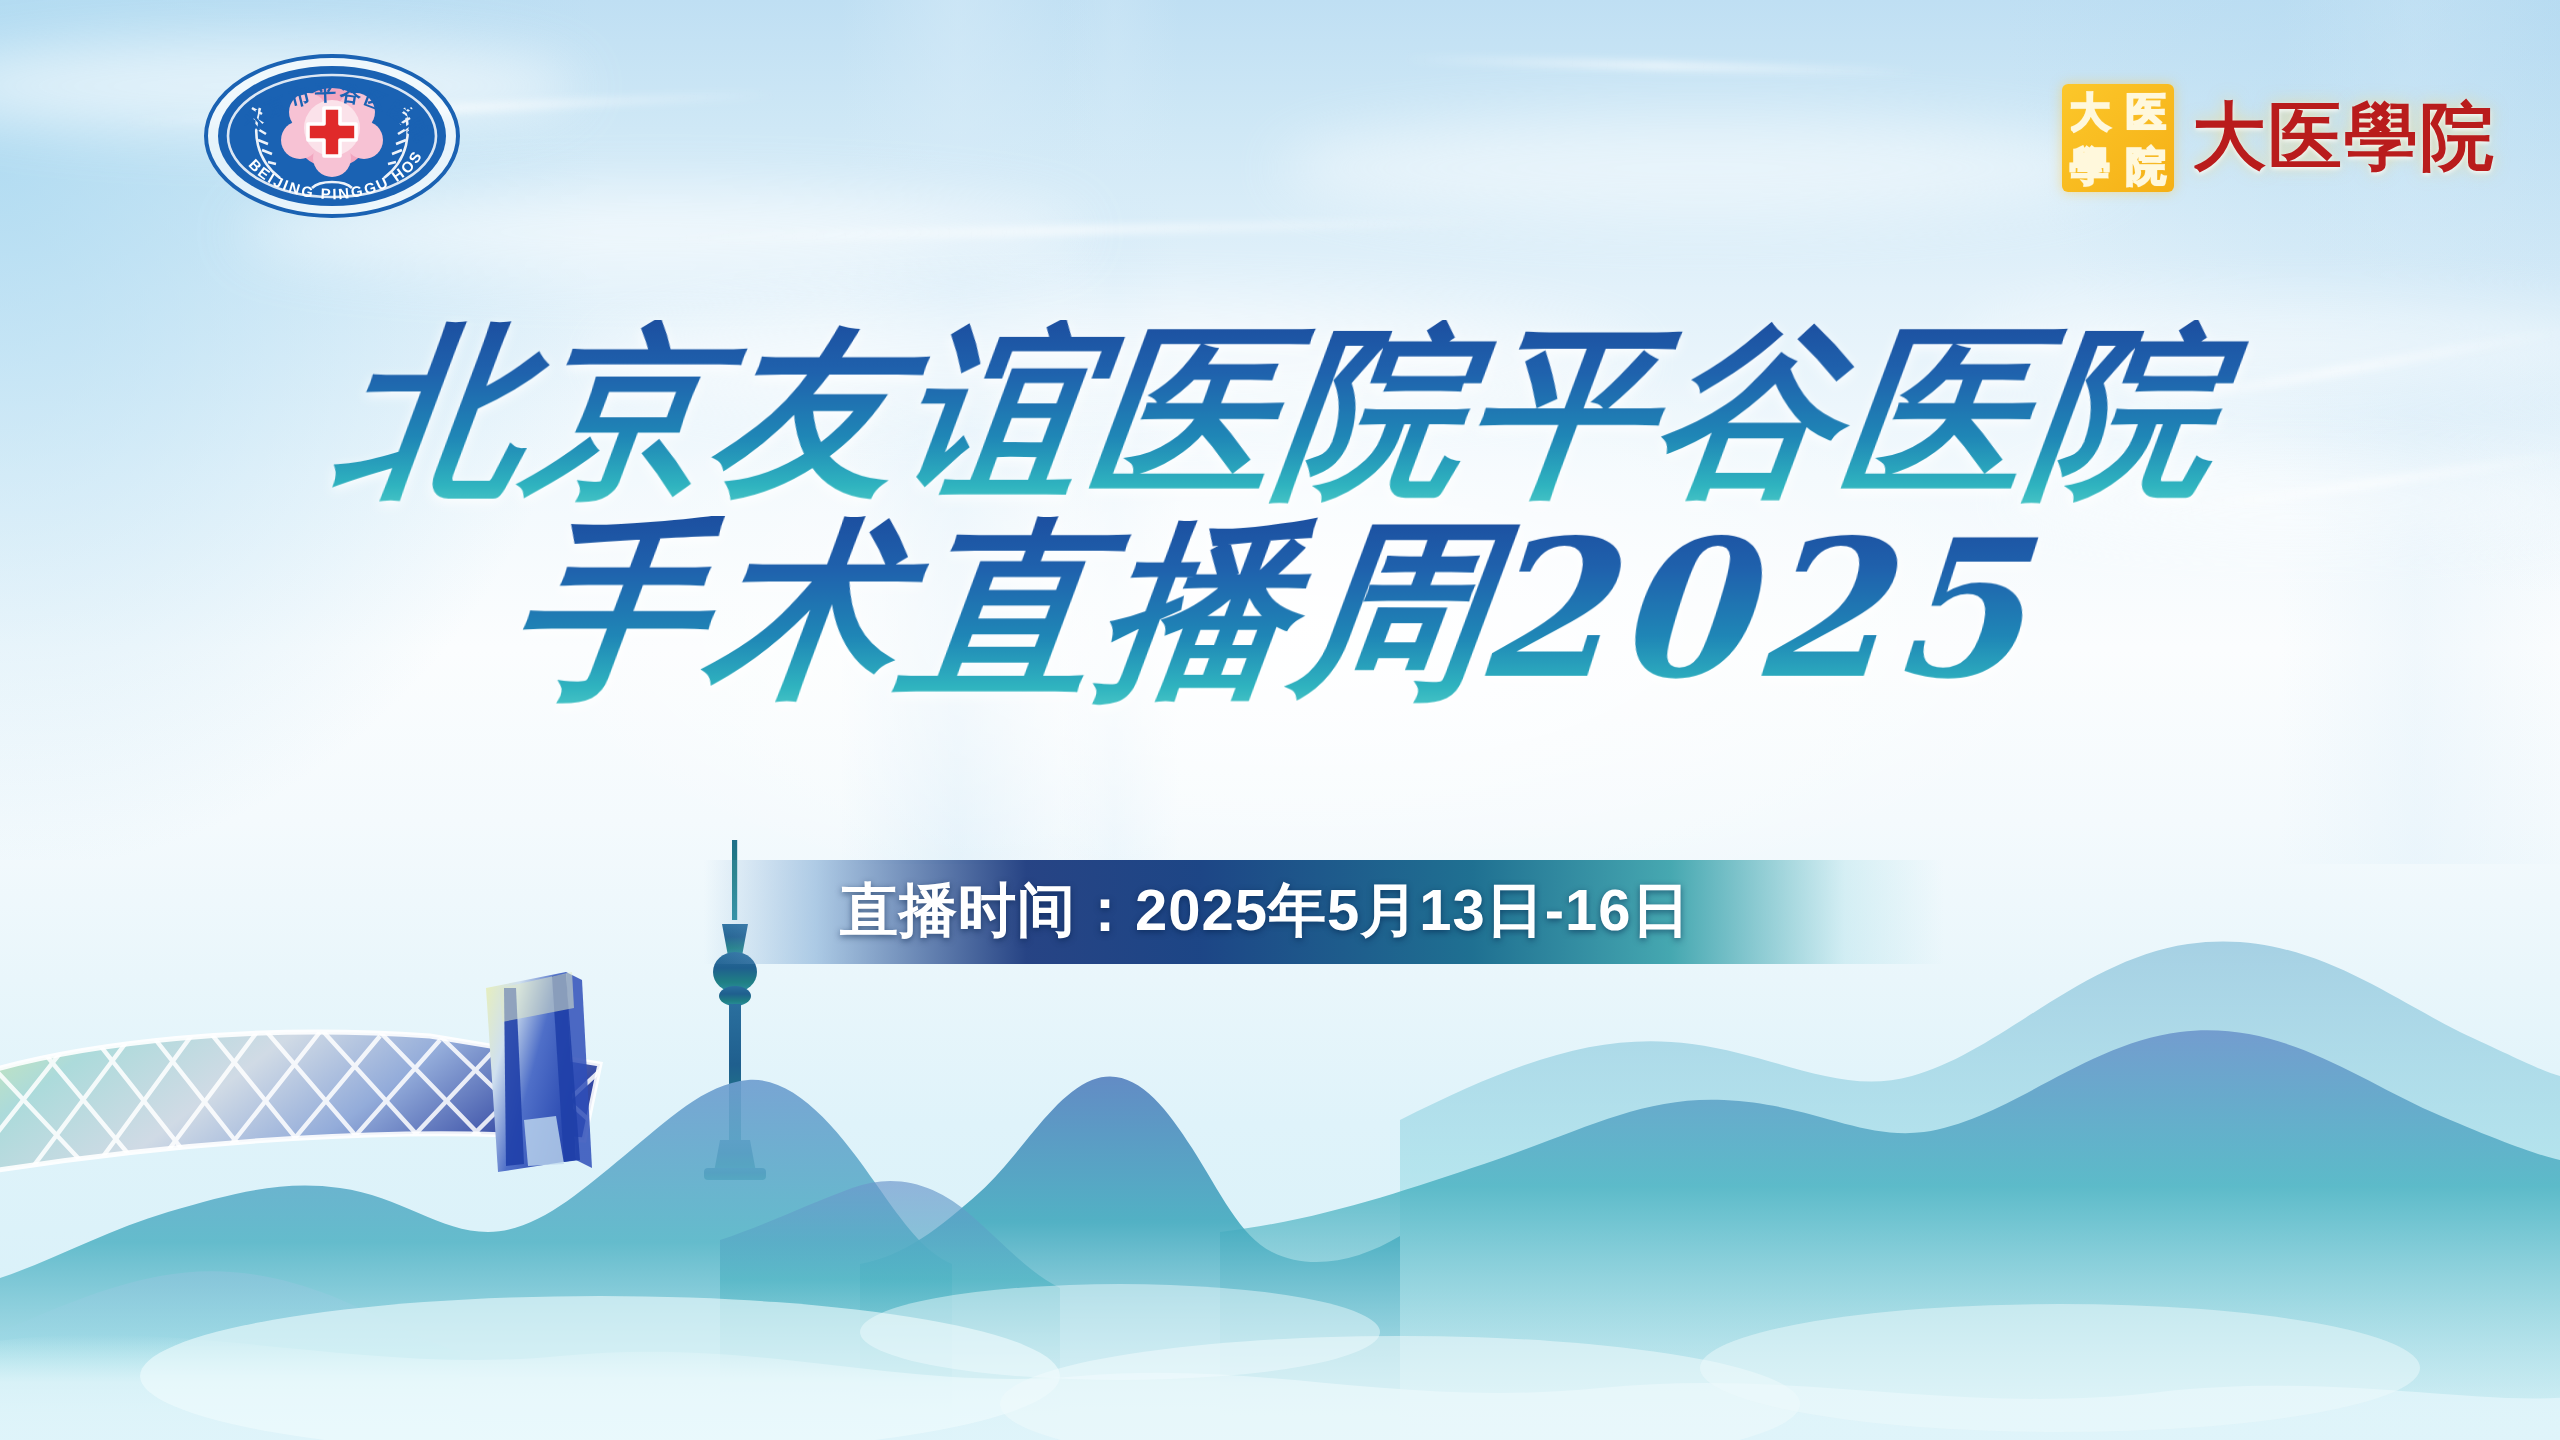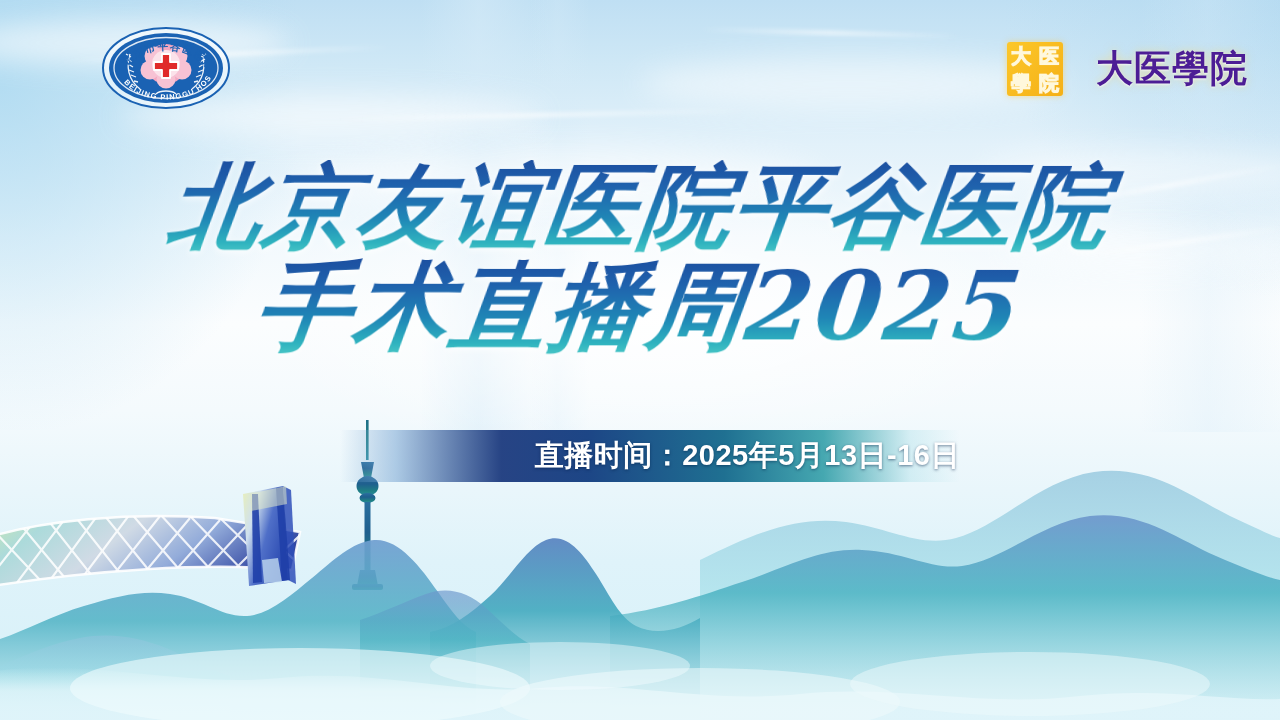--- a/index.html
+++ b/index.html
@@ -113,24 +113,23 @@
   .dy-mark span {
     font-family:"DejaVu Serif","Liberation Serif",serif;
     font-size:20px; font-weight:700; line-height:1;
     color:transparent;
     -webkit-text-stroke:1.1px #fff8dc;
     text-shadow:0 0 1px rgba(255,255,255,.9);
   }
   .dy-word {
     font-family:"DejaVu Serif","Liberation Serif",serif;
     font-size:37px; font-weight:700; letter-spacing:1px;
-    color:#4c1d95;
+    color:#b91c1c;
     text-shadow:0 1px 2px rgba(255,255,255,.8), 0 0 8px rgba(255,214,102,.55);
     white-space:nowrap;
-    margin-left:24px;
   }
 
   
   .title-wrap {
     position:absolute; left:0; top:160px; width:1280px;
     text-align:center;
   }
   .title-line {
     font-family:"DejaVu Serif","Liberation Serif",serif;
     font-weight:700;
@@ -142,32 +141,32 @@
     background-clip:text;
     color:transparent;
     -webkit-text-fill-color:transparent;
     filter:drop-shadow(0 2px 3px rgba(255,255,255,.85));
   }
   .title-line.l1 { font-size:92px; letter-spacing:2px; transform:skewX(-7deg); }
   .title-line.l2 { font-size:95px; letter-spacing:3px; transform:skewX(-7deg); margin-top:4px; }
 
   
   .date-banner {
-    position:absolute; left:340px; top:430px;
+    position:absolute; left:352px; top:430px;
     width:620px; height:52px;
     background:linear-gradient(90deg,
       rgba(210,232,246,0) 0%,
       rgba(120,165,210,.55) 9%,
       rgba(28,58,126,.95) 26%,
       rgba(22,64,130,.97) 40%,
       rgba(20,105,140,.95) 62%,
       rgba(28,148,158,.80) 78%,
       rgba(150,215,225,.30) 92%,
       rgba(220,242,248,0) 100%);
-    display:flex; align-items:center;justify-content:flex-end;
+    display:flex; align-items:center;
   }
   .date-text {
     margin-left:68px;
     font-family:"Liberation Sans","DejaVu Sans",sans-serif;
     font-size:29px; font-weight:700; color:#ffffff;
     letter-spacing:.5px; white-space:nowrap;
     text-shadow:0 1px 3px rgba(0,30,70,.55);
   }
 </style>
 </head>

